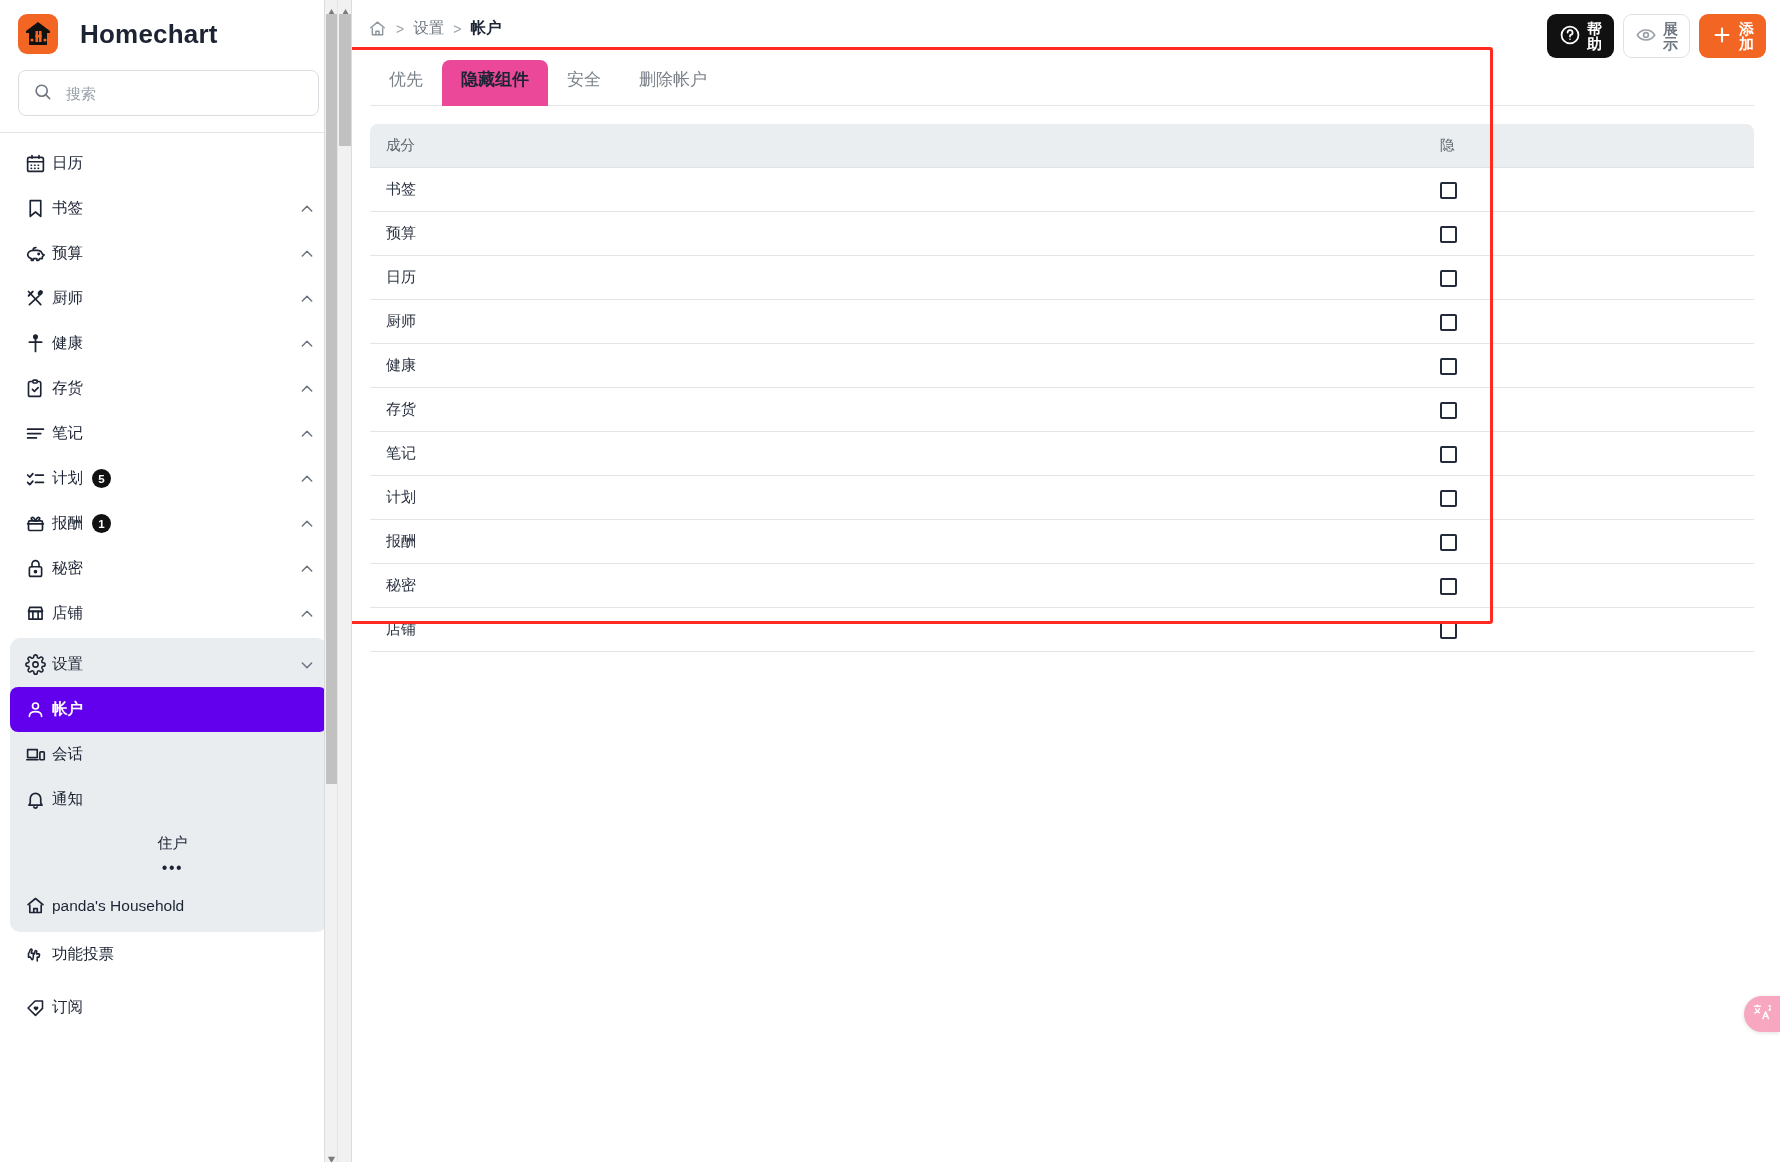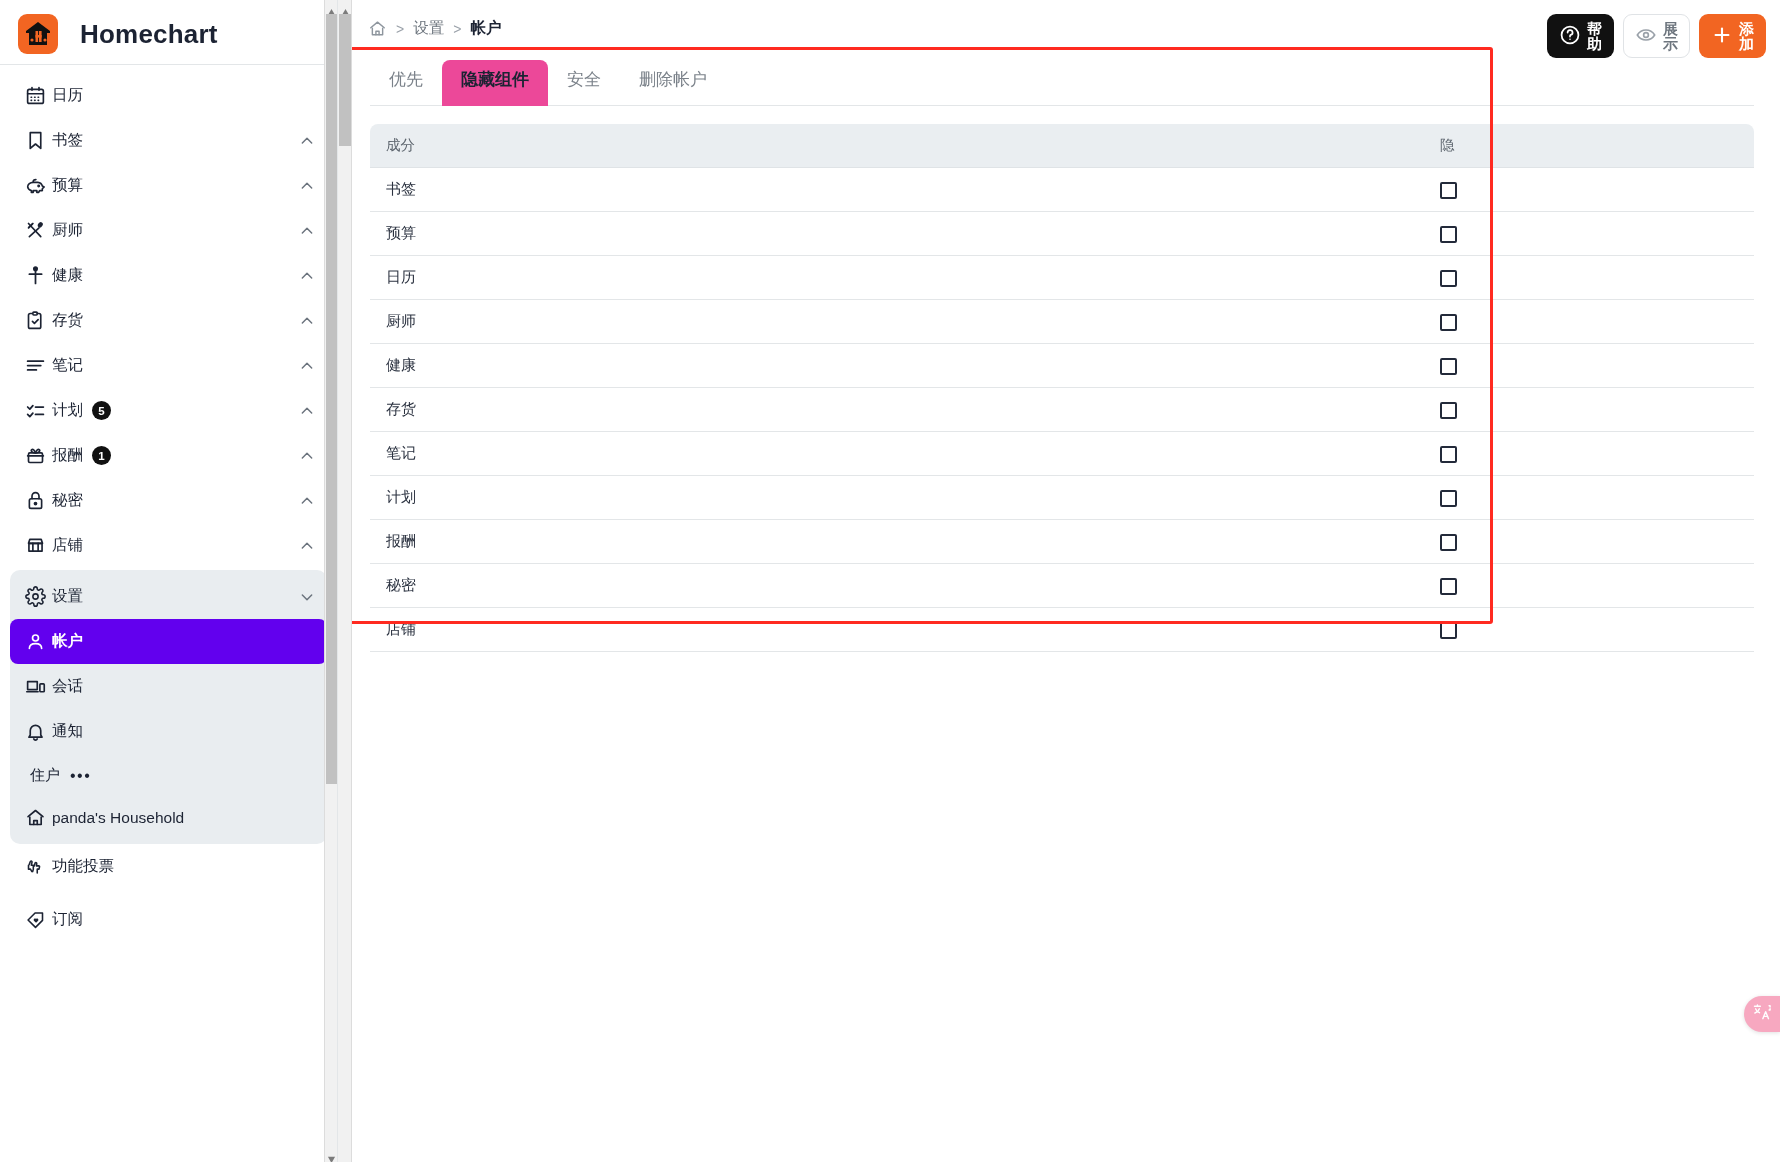--- a/index.html
+++ b/index.html
@@ -60,21 +60,21 @@
     font-size: 11.5px; font-weight: 700; margin-left: 9px;
   }
   .chev { margin-left: auto; color: #6b737d; display: flex; }
   .settings-group { background: #e9edf0; border-radius: 10px; padding: 4px 0; margin-top: 2px;}
   .settings-group .nav-item { border-radius: 8px; }
   .nav-item.active { background: #6200ee; }
   .nav-item.active .nav-label { color: #ffffff; font-weight: 600; }
   .nav-item.active .nav-icon { color: #ffffff; }
   .group-head {
     display: flex; align-items: center; gap: 10px;
-    padding: 12px 12px 10px 20px; font-size: 15px; color: #1c2333; font-weight: 500;
+    padding: 12px 12px 10px 20px; font-size: 15px; color: #1c2333; font-weight: 500; flex-direction: column;
   }
   .dots { letter-spacing: 1.5px; font-size: 16px; line-height: 10px; color:#1c2333;}
   .sidebar-scroll {
     position: absolute; right: 0px; top: 0; width: 13px; height: 1162px;
     background: #f1f1f1; border-left: 1px solid #dcdcdc;
   }
   .sidebar-scroll .thumb {
     position: absolute; left: 1px; top: 14px; width: 11px; height: 770px;
     background: #c1c1c1; border-radius: 0;
   }
@@ -191,20 +191,31 @@
           <rect x="12.5" y="12" width="2.6" height="11" fill="#f26522"></rect>
           <rect x="16" y="12" width="2.6" height="11" fill="#f26522"></rect>
           <rect x="12.5" y="16" width="6.1" height="2.6" fill="#f26522"></rect>
           <circle cx="9" cy="21" r="1.6" fill="#f26522"></circle>
           <circle cx="22" cy="21" r="1.6" fill="#f26522"></circle>
         </svg>
       </div>
       <div class="brand-name">Homechart</div>
     </div>
 
+    <div class="search-wrap">
+      <div class="search-box">
+        <span>
+          <svg width="19" height="19" viewBox="0 0 24 24" fill="none" stroke="#6b737d" stroke-width="2" stroke-linecap="round">
+            <circle cx="11" cy="11" r="7"></circle>
+              <line x1="16.5" y1="16.5" x2="21" y2="21"></line>
+          </svg>
+        </span>
+        <input class="search-input" type="text" placeholder="搜索" style="">
+      </div>
+    </div>
 
     <div class="sb-divider"></div>
 
     <nav class="nav">
 
       <div class="nav-item">
         <span class="nav-icon">
           <svg width="21" height="21" viewBox="0 0 24 24" fill="none" stroke="#1c2333" stroke-width="1.9" stroke-linecap="round">
             <rect x="3" y="5" width="18" height="16" rx="2"></rect>
               <line x1="3" y1="10" x2="21" y2="10"></line>

